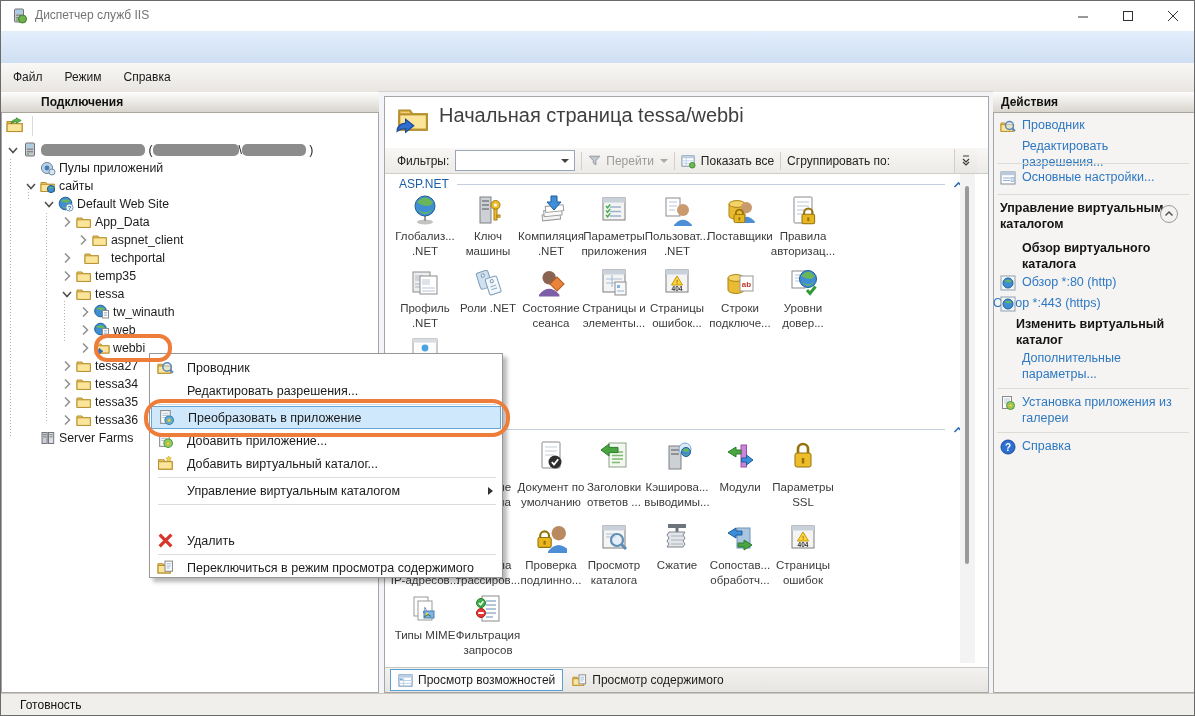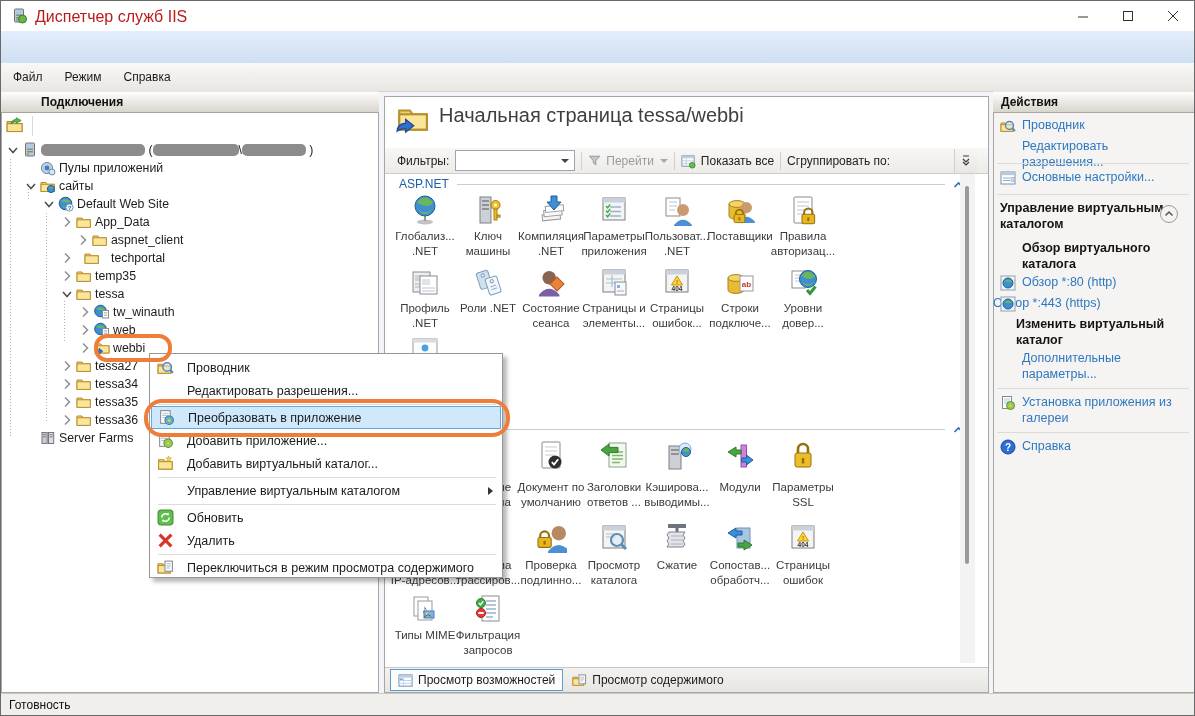--- a/index.html
+++ b/index.html
@@ -1,20 +1,20 @@
 <!DOCTYPE html>
 <html><head>
 <meta charset="utf-8">
 <style>
   html,body{margin:0;padding:0;background:#cfd4da;font-family:"Liberation Sans",sans-serif;}
   .win{position:relative;width:1195px;height:716px;background:#f2f4f7;border:1px solid #6a6a6a;box-sizing:border-box;overflow:hidden;}
   .abs{position:absolute;}
   
   .titlebar{position:absolute;left:0;top:0;width:1195px;height:30px;background:#ffffff;border-bottom:1px solid #e3e3e3;}
-  .title-text{position:absolute;left:34px;top:7px;font-size:16px;color:#b91c1c;}
+  .title-text{position:absolute;left:34px;top:7px;font-size:12px;color:#737373;}
   .win-btn{position:absolute;top:0;width:45px;height:30px;display:flex;align-items:center;justify-content:center;}
   
   .addressbar{position:absolute;left:0;top:30px;width:1195px;height:32px;background:linear-gradient(#e3eefb,#cfdff3);border-bottom:1px solid #b9c6d8;}
   .navcapsule{position:absolute;left:6px;top:34px;width:74px;height:24px;border-radius:13px;background:linear-gradient(#f2f7fd,#c9d8ec);border:1px solid #9fb2ca;}
   .navcirc{position:absolute;top:1px;width:21px;height:21px;border-radius:50%;background:linear-gradient(#fdfeff,#d6e2f0);border:1px solid #a8b9cf;display:flex;align-items:center;justify-content:center;}
   .crumbbar{position:absolute;left:86px;top:34px;width:992px;height:24px;background:#f3f8fd;border:1px solid #aabdd3;display:flex;align-items:center;padding-left:5px;box-sizing:border-box;}
   .crumb-sep{width:0;height:0;border-left:4px solid #555;border-top:4px solid transparent;border-bottom:4px solid transparent;margin:0 8px;}
   .crumb-text{font-size:12px;color:#1a1a1a;white-space:nowrap;}
   .blob{background:#8c8c8c;border-radius:5px;height:13px;display:inline-block;}
   .bar-btn{position:absolute;top:36px;width:20px;height:20px;display:flex;align-items:center;justify-content:center;}
@@ -52,21 +52,21 @@
   .tile-lbl{position:absolute;width:84px;font-size:11.5px;line-height:15px;color:#3b3b3b;text-align:center;white-space:nowrap;}
   .scrolltrack{position:absolute;left:575px;top:0;width:15px;height:489px;background:#f3f3f3;}
   .scrollthumb{position:absolute;left:5px;top:12px;width:4px;height:378px;background:#9a9a9a;border-radius:2px;}
   .tabbar{position:absolute;left:384px;top:666px;width:603px;height:25px;background:linear-gradient(#f3f2f0,#e7e5e1);border-top:1px solid #cac7c1;display:flex;align-items:center;padding-left:5px;box-sizing:border-box;}
   .tab{display:flex;align-items:center;height:20px;padding:0 7px;font-size:12px;color:#1b1b1b;margin-right:2px;white-space:nowrap;}
   .tab.sel{background:#fdfdfd;border:1px solid #5a9fd4;}
   
   .act-link{color:#2d78c2;}
   .act-bold{color:#141414;font-weight:bold;}
   .act-sep{position:absolute;left:996px;width:192px;height:1px;background:#ddDBd6;background:#dddbd6;}
-  .statusbar{position:absolute;left:0;top:692px;width:1195px;height:24px;background:#f0efec;border-top:1px solid #cbc8c2;font-size:12px;color:#111;line-height:23px;padding-left:8px;box-sizing:border-box;}
+  .statusbar{position:absolute;left:0;top:692px;width:1195px;height:24px;background:#f0efec;border-top:1px solid #cbc8c2;font-size:12px;color:#111;line-height:23px;padding-left:19px;box-sizing:border-box;}
 </style>
 </head>
 <body>
 
 <div class="win">
 
   <div class="titlebar">
     <span class="abs" style="left:10px;top:7px;width:16px;height:16px;" id="appicon"><svg width="16" height="16" viewBox="0 0 16 16">
           <rect x="3.5" y="1" width="9" height="13" rx="1" fill="#c3c8cf" stroke="#6f747c"></rect>
           <rect x="5" y="2.5" width="6" height="2.6" fill="#9fd0ec"></rect>
@@ -926,28 +926,20 @@
             <path d="M11 1 l0.8 1.6 1.8 0.2 -1.3 1.2 0.4 1.8 -1.7 -0.9 -1.7 0.9 0.4 -1.8 -1.3 -1.2 1.8 -0.2z" fill="#f7d74a" stroke="#c09a12" stroke-width="0.5"></path>
           </svg></span>
         <span class="txt">Добавить виртуальный каталог...</span>
       </div>
       <div class="ctx-sep" style="top: 123px;"></div>
       <div class="ctx-item" style="top: 125px;">
         <span class="txt">Управление виртуальным каталогом</span>
         <span class="ctx-sub"></span>
       </div>
       <div class="ctx-sep" style="top: 150px;"></div>
-      <div class="ctx-item" style="top: 152px;">
-        <span class="ctx-ic"><svg width="17" height="17" viewBox="0 0 16 16" font-family="Liberation Sans, sans-serif">
-            <rect x="1" y="1" width="14" height="14" rx="3" fill="#5fbf4c" stroke="#3c8f2d"></rect>
-            <path d="M4.5 8 a3.5 3.5 0 0 1 6 -2.4 M11.5 8 a3.5 3.5 0 0 1 -6 2.4" stroke="#fff" stroke-width="1.5" fill="none"></path>
-            <path d="M10.8 3.4 l0.4 2.4 -2.3 -0.4z M5.2 12.6 l-0.4 -2.4 2.3 0.4z" fill="#fff"></path>
-          </svg></span>
-        <span class="txt">Обновить</span>
-      </div>
       <div class="ctx-item" style="top: 175px;">
         <span class="ctx-ic"><svg width="17" height="17" viewBox="0 0 16 16" font-family="Liberation Sans, sans-serif">
             <path d="M2.5 2.5 L13.5 13.5 M13.5 2.5 L2.5 13.5" stroke="#d8352a" stroke-width="3"></path>
           </svg></span>
         <span class="txt">Удалить</span>
       </div>
       <div class="ctx-sep" style="top: 200px;"></div>
       <div class="ctx-item" style="top: 202px;">
         <span class="ctx-ic"><svg width="17" height="17" viewBox="0 0 16 16" font-family="Liberation Sans, sans-serif">
             <path d="M1 4.5 h4.6 l1.2 1.6 h5.7 v7 h-11.5z" fill="#f3cf6f" stroke="#b8912f"></path>

